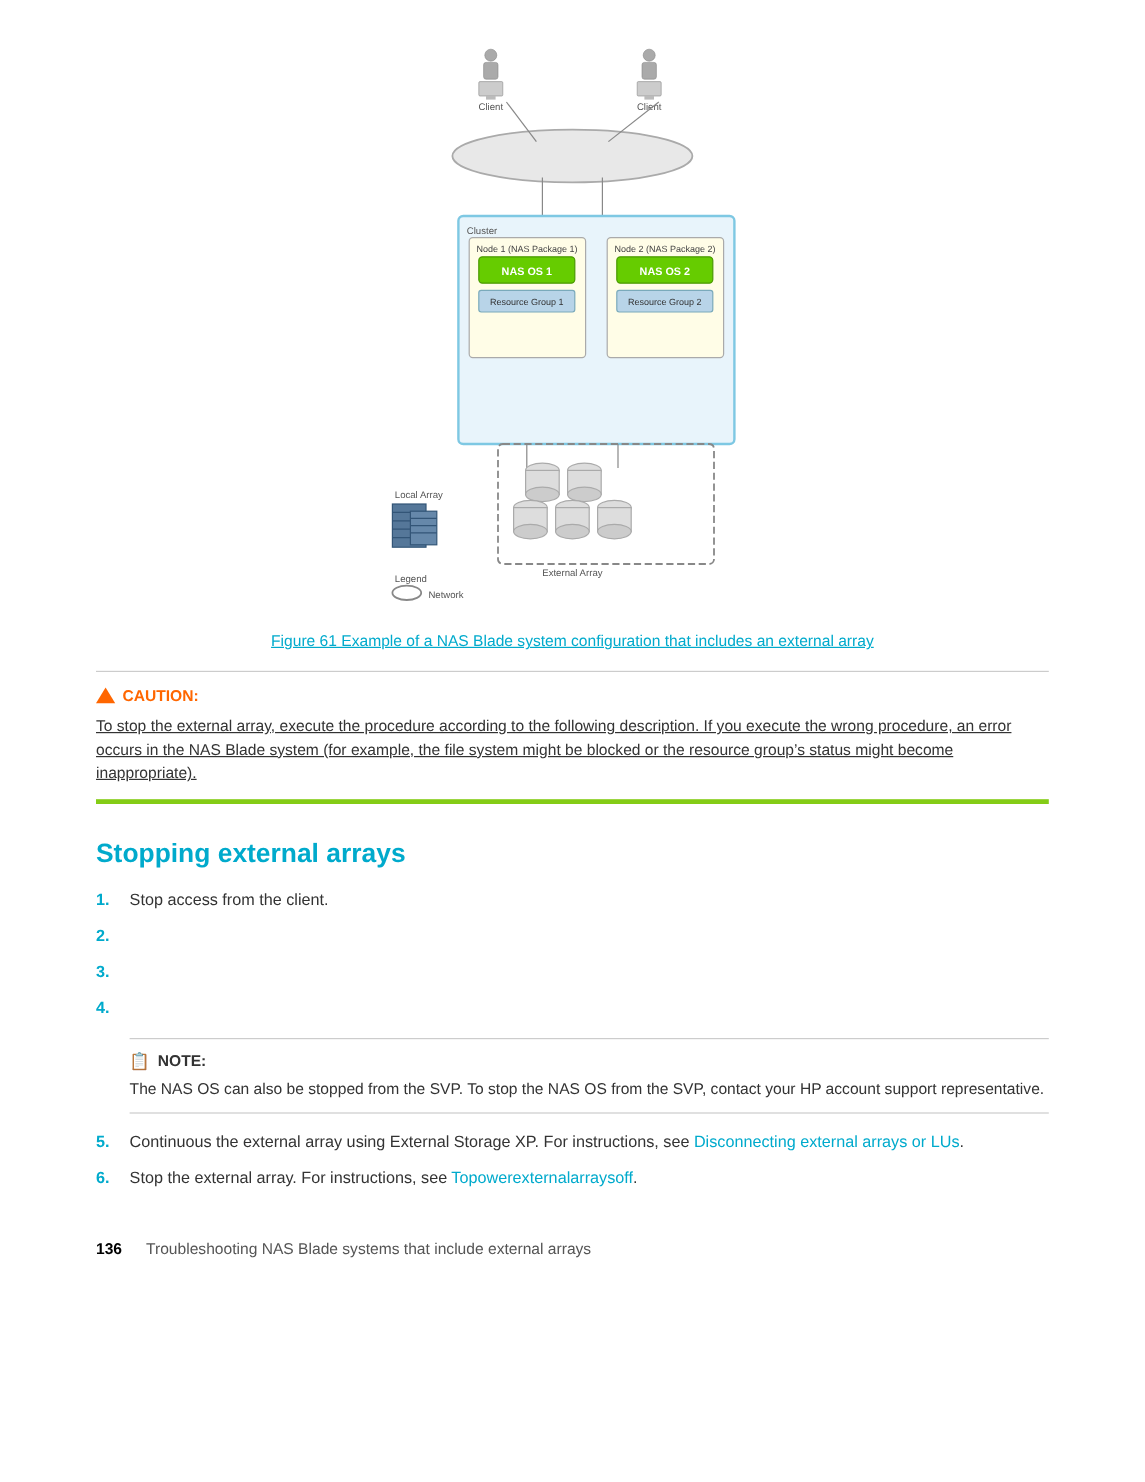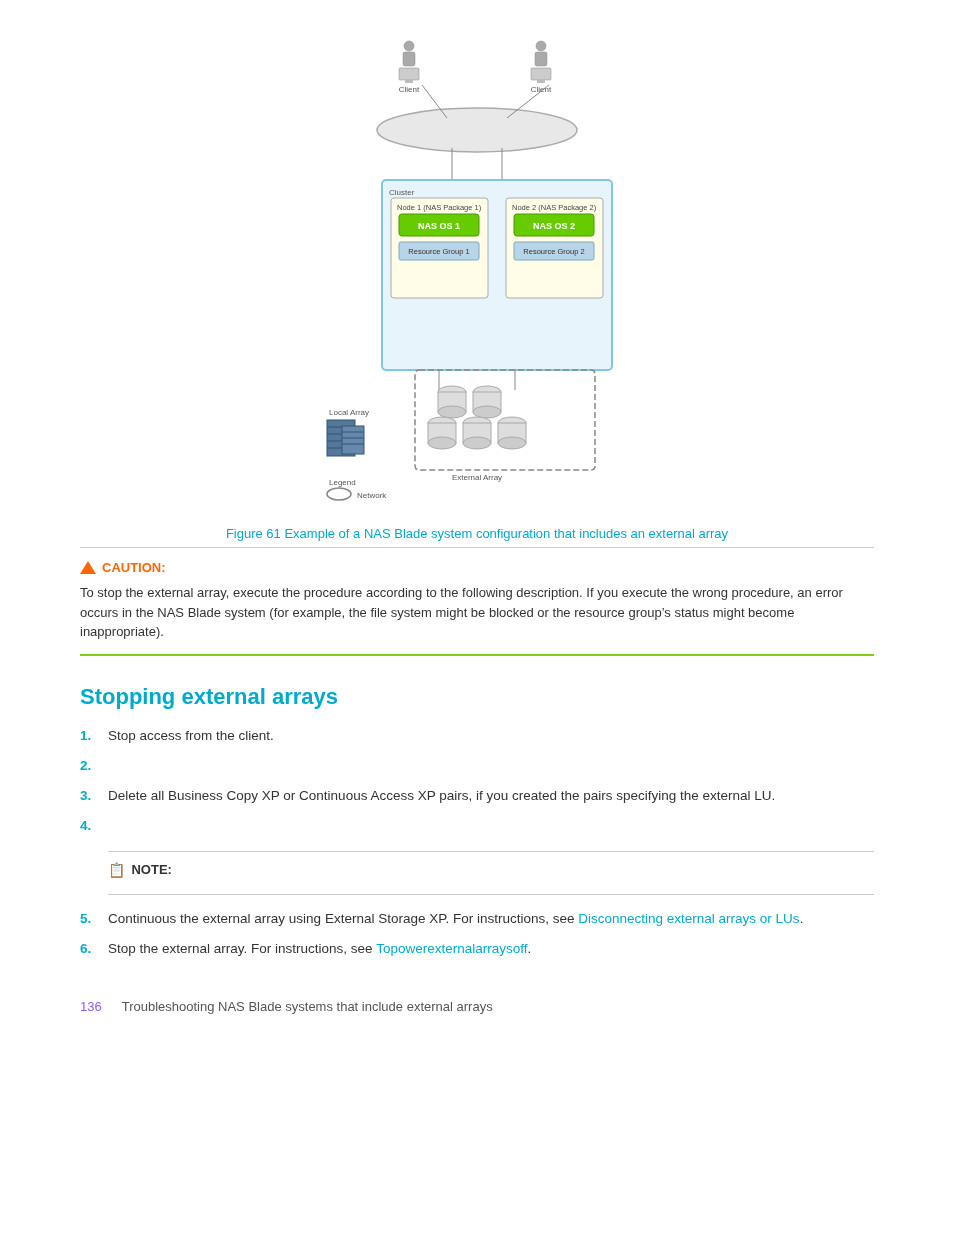--- a/index.html
+++ b/index.html
@@ -21,27 +21,28 @@
       display: flex;
       justify-content: center;
       margin-bottom: 16px;
     }
 
     
     .figure-caption {
       color: #00aacc;
       font-size: 13px;
       text-align: center;
-      margin-bottom: 6px;
+      margin-bottom: 18px;
+      text-decoration: underline;
     }
 
     
     .caution-box {
       border-top: 1px solid #cccccc;
-      border-bottom: 2px solid #84cc16;
+      border-bottom: 4px solid #84cc16;
       padding: 12px 0;
       margin-bottom: 28px;
     }
     .caution-title {
       color: #ff6600;
       font-weight: bold;
       font-size: 13px;
       display: flex;
       align-items: center;
       gap: 6px;
@@ -52,20 +53,21 @@
       height: 0;
       border-left: 8px solid transparent;
       border-right: 8px solid transparent;
       border-bottom: 13px solid #ff6600;
       display: inline-block;
     }
     .caution-text {
       font-size: 13px;
       line-height: 1.5;
       color: #333;
+      text-decoration: underline;
     }
 
     
     .section-heading {
       color: #00aacc;
       font-size: 22px;
       font-weight: bold;
       margin-bottom: 16px;
       margin-top: 20px;
     }
@@ -129,22 +131,22 @@
     .footer {
       margin-top: 40px;
       border-top: none;
       font-size: 13px;
       color: #555;
       display: flex;
       gap: 20px;
       align-items: baseline;
     }
     .footer-page {
-      color: #8b5cf6;
-      font-weight: normal;
+      color: #000000;
+      font-weight: bold;
     }
 
     
     .diagram-svg {
       width: 420px;
       height: 480px;
     }
   </style>
 </head>
 <body>
@@ -263,32 +265,32 @@
   <ol class="numbered-list">
     <li>
       <span class="num">1.</span>
       <span class="li-text">Stop access from the client.</span>
     </li>
     <li>
       <span class="num">2.</span>
     </li>
     <li>
       <span class="num">3.</span>
-      <span class="li-text">Delete all Business Copy XP or Continuous Access XP pairs, if you created the pairs specifying the external LU.</span>
     </li>
     <li>
       <span class="num">4.</span>
     </li>
   </ol>
 
   <div class="note-box">
     <div class="note-title">
       <span class="note-icon">📋</span>
       <strong>NOTE:</strong>
     </div>
+    <div class="note-text">The NAS OS can also be stopped from the SVP. To stop the NAS OS from the SVP, contact your HP account support representative.</div>
   </div>
 
   <ol class="numbered-list">
     <li>
       <span class="num">5.</span>
       <span class="li-text">
         <span>Continuous the external array using External Storage XP. For instructions, see </span><a href="#">Disconnecting external arrays or LUs</a><span>.</span>
       </span>
     </li>
     <li>

